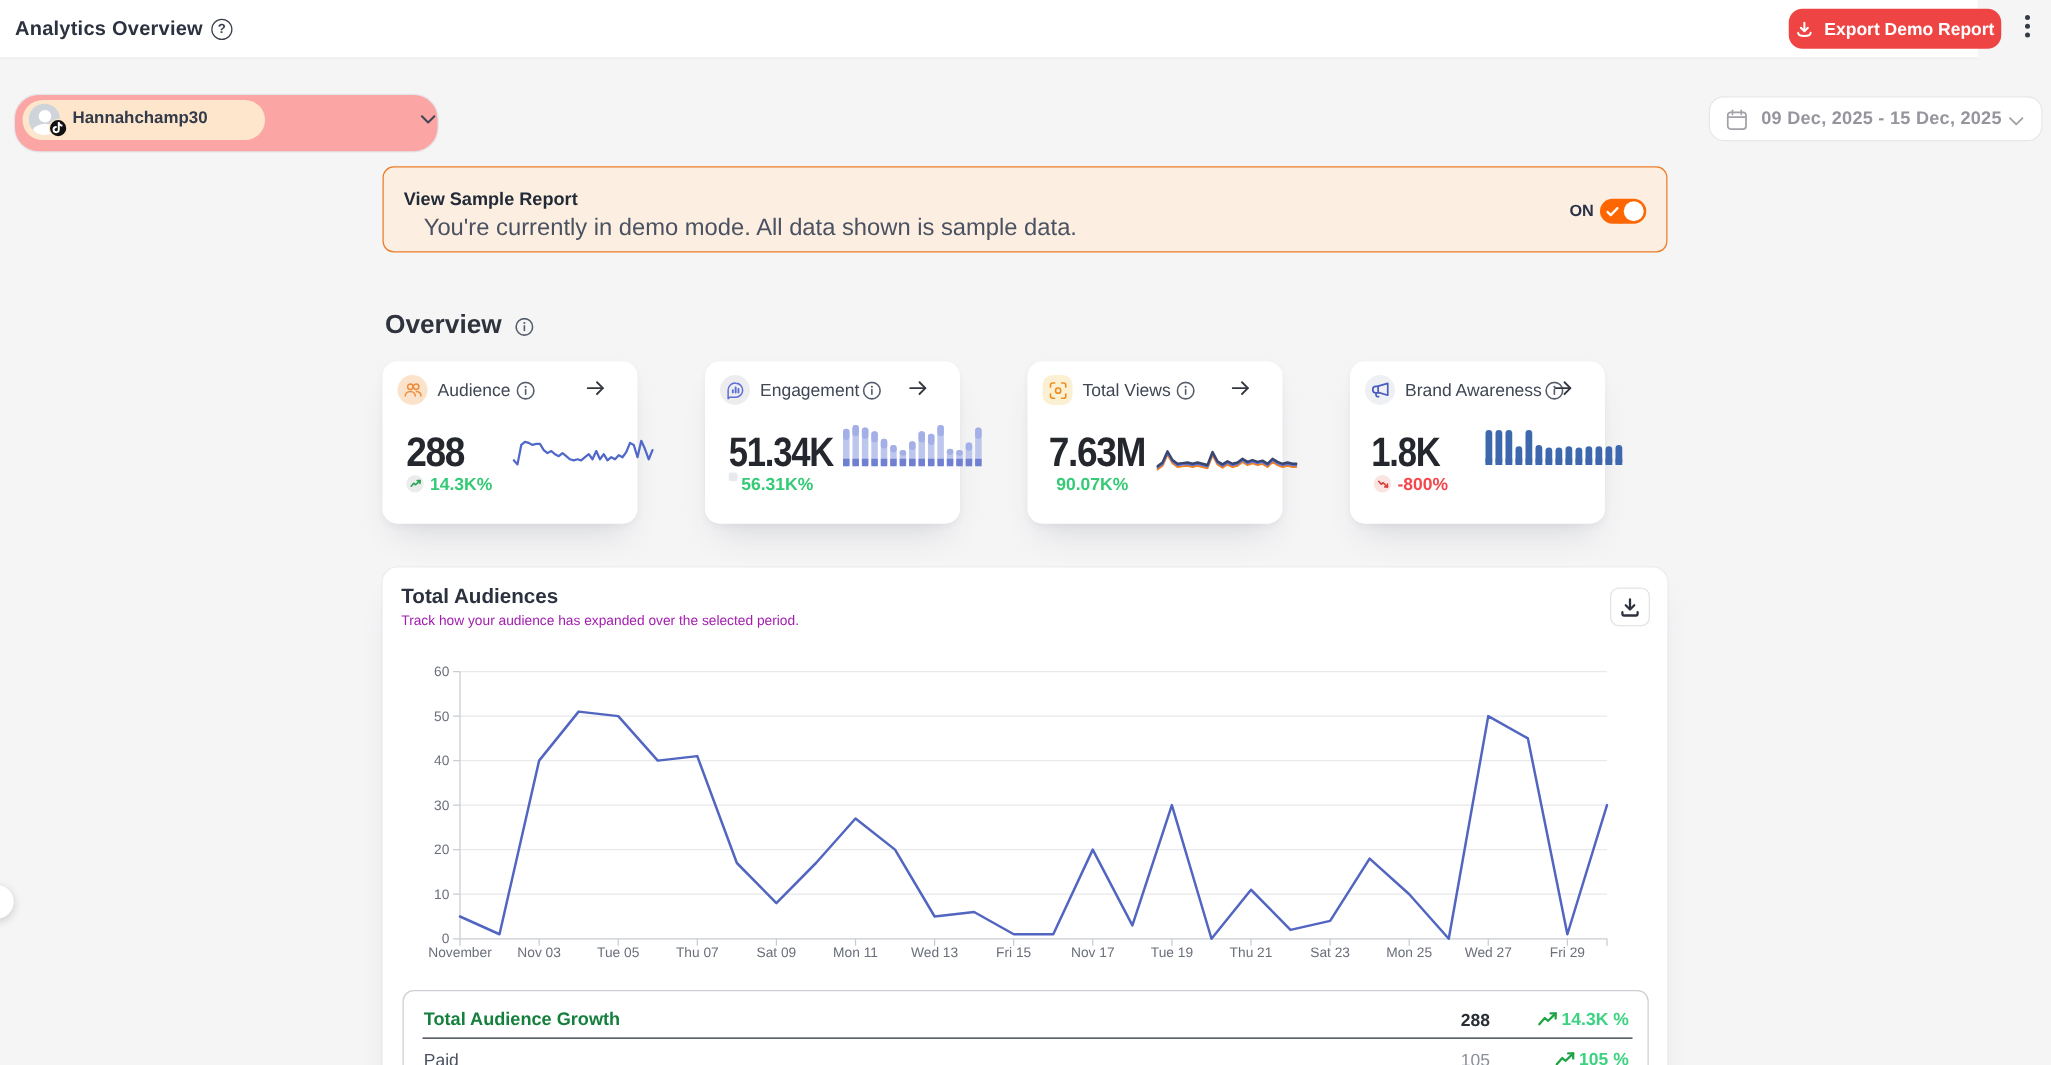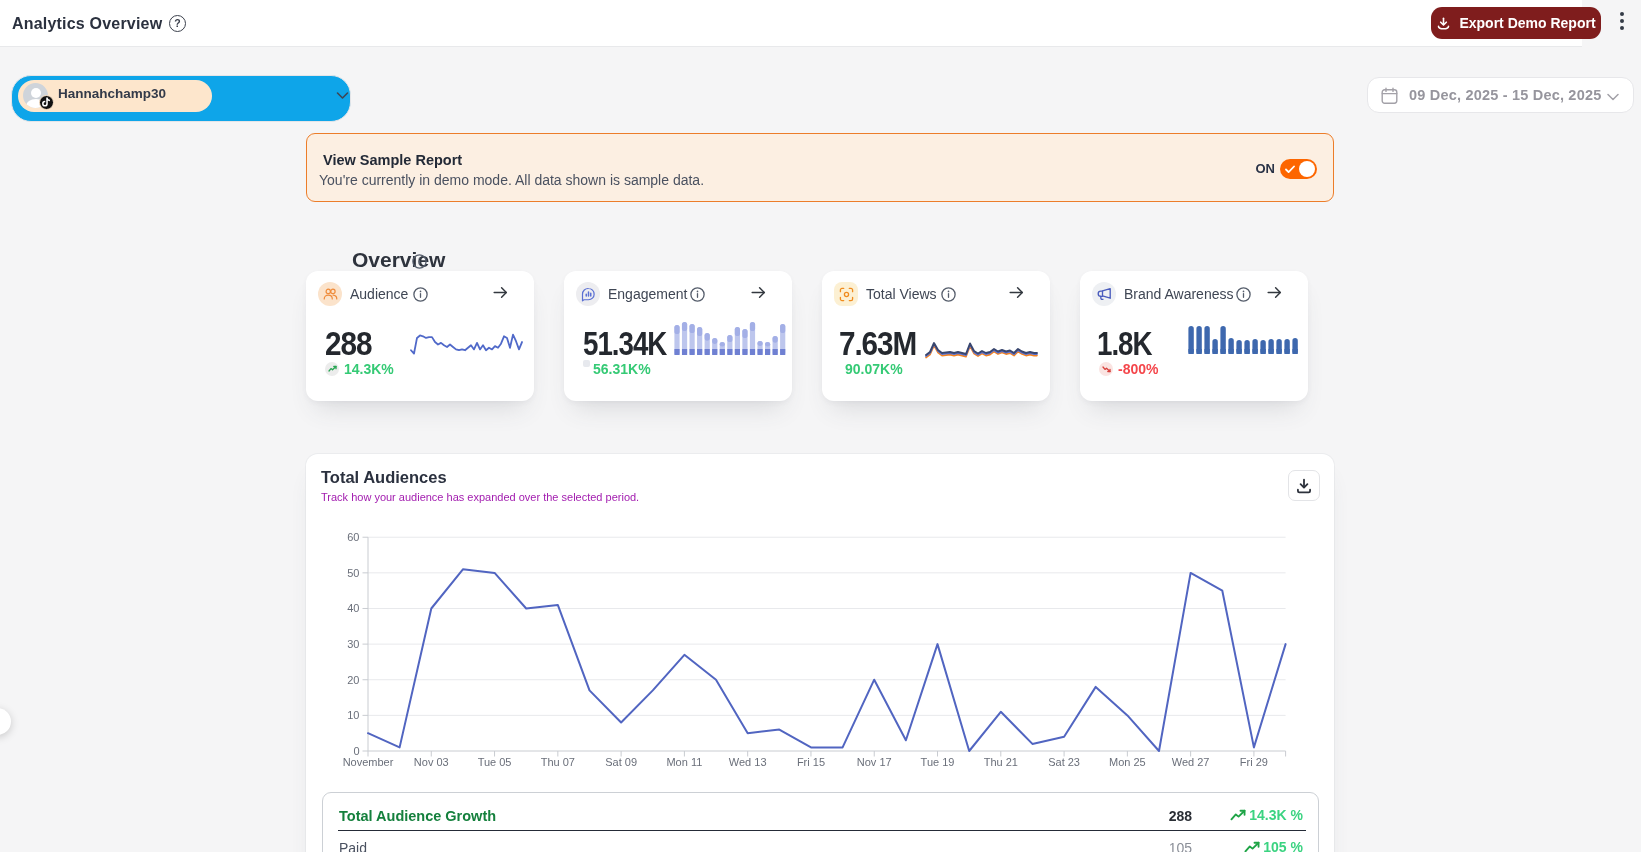--- a/index.html
+++ b/index.html
@@ -3,52 +3,52 @@
 <meta charset="utf-8">
 <style>
   * { margin:0; padding:0; box-sizing:border-box; }
   html,body { width:1641px; height:852px; }
   body { font-family:"Liberation Sans", sans-serif; background:#f5f5f6; position:relative; overflow:hidden; }
 
   
   #header { position:absolute; left:0; top:0; width:1582px; height:47px; background:#fff; border-bottom:1px solid #e8e9eb; }
   #title { position:absolute; left:12px; top:15px; font-size:16px; font-weight:700; color:#2b313f; letter-spacing:.2px; }
   #helpq { position:absolute; left:169px; top:15px; width:17px; height:17px; border:1.5px solid #3b404c; border-radius:50%; color:#3b404c; font-size:10.5px; font-weight:700; text-align:center; line-height:14px; }
-  #exportbtn { position:absolute; left:1431px; top:7px; width:170px; height:32px; background:#7f1d1d; border-radius:11px; color:#fff; font-size:14px; font-weight:700; display:flex; align-items:center; justify-content:center; gap:8px; }
+  #exportbtn { position:absolute; left:1431px; top:7px; width:170px; height:32px; background:#ef4444; border-radius:11px; color:#fff; font-size:14px; font-weight:700; display:flex; align-items:center; justify-content:center; gap:8px; }
   #dots { position:absolute; left:1620px; top:11.5px; width:5px; }
   #dots div { width:4.2px; height:4.2px; border-radius:50%; background:#343b47; margin-bottom:3px; }
 
   
-  #select { position:absolute; left:11px; top:75px; width:340px; height:47px; background:#0ea5e9; border:1px solid #e4e5e8; border-radius:20px; }
+  #select { position:absolute; left:11px; top:75px; width:340px; height:47px; background:#fca5a5; border:1px solid #e4e5e8; border-radius:20px; }
   #selpill { position:absolute; left:6px; top:4px; width:194px; height:32px; background:#fde6cc; border-radius:16px; }
   #avatar { position:absolute; left:5px; top:3px; width:25px; height:25px; border-radius:50%; background:#cfd4da; overflow:hidden; }
   #avatar .hd { position:absolute; left:7.5px; top:4.5px; width:10px; height:10px; border-radius:50%; background:#fff; }
   #avatar .bd { position:absolute; left:2.5px; top:15.5px; width:20px; height:14px; border-radius:50%; background:#fff; }
   #tiktok { position:absolute; left:21px; top:15px; width:15px; height:15px; border-radius:50%; background:#111; border:1.5px solid #fde6cc; }
   #selname { position:absolute; left:46px; top:10px; font-size:13.5px; font-weight:700; color:#333a49; }
   #selchev { position:absolute; left:324px; top:15px; }
 
   #datepick { position:absolute; left:1367px; top:77px; width:267px; height:36px; background:#fff; border:1px solid #e7e7ea; border-radius:12px; }
   #datetext { position:absolute; left:41px; top:9px; font-size:14.5px; font-weight:700; color:#96959d; letter-spacing:.2px; }
   .calic { position:absolute; left:13px; top:9px; }
 
   
   #banner { position:absolute; left:306px; top:133px; width:1028px; height:69px; background:#fcefe2; border:1.5px solid #ec7d2a; border-radius:9px; }
   #banner .t1 { position:absolute; left:16px; top:18px; font-size:14.5px; font-weight:700; color:#232a37; }
-  #banner .t2 { position:absolute; left:12px; top:38px; font-size:14px; color:#4a5160; }
+  #banner .t2 { position:absolute; left:32px; top:38px; font-size:19px; color:#4a5160; }
   #banner .on { position:absolute; right:58px; top:27px; font-size:13px; font-weight:800; color:#2a3347; }
   #toggle { position:absolute; right:16px; top:25px; width:37px; height:20px; background:#fd6600; border-radius:10px; }
   #toggle .knob { position:absolute; right:2px; top:2px; width:16px; height:16px; background:#fff; border-radius:50%; }
 
   
-  #ovh { position:absolute; left:308px; top:248px; font-size:21px; font-weight:700; color:#2e333d;margin-left:44px; }
+  #ovh { position:absolute; left:308px; top:248px; font-size:21px; font-weight:700; color:#2e333d; }
   #ovinfo { position:absolute; left:412px; top:254px; }
 
   
-  .card { position:absolute; top:271px; width:228px; height:130px; background:#fff; border-radius:12px; box-shadow:0 16px 26px -10px rgba(70,75,90,.16), 0 2px 5px rgba(70,75,90,.05); }
+  .card { position:absolute; top:289px; width:204px; height:130px; background:#fff; border-radius:12px; box-shadow:0 16px 26px -10px rgba(70,75,90,.16), 0 2px 5px rgba(70,75,90,.05); }
   #card1 { left:306px; } #card2 { left:564px; } #card3 { left:822px;padding-left:48px; } #card4 { left:1080px; }
   .cicon { position:absolute; left:12px; top:11px; width:24px; height:24px; border-radius:50%; display:flex; align-items:center; justify-content:center; }
   .clabel { position:absolute; left:44px; top:15px; font-size:14px; font-weight:500; color:#3f4654; }
   .cinfo { position:absolute; top:16px; }
   .carrow { position:absolute; right:26px; top:15px; }
   .bignum { position:absolute; left:19px; top:56px; font-size:33px; font-weight:700; color:#24282e; letter-spacing:-1.2px; line-height:1; transform:scaleX(.9); transform-origin:left center; white-space:nowrap; }
   .delta { position:absolute; left:19px; top:90px; font-size:14px; font-weight:600; color:#35ca75; display:flex; align-items:center; gap:5px; }
   .delta.red { color:#f4464b;text-align:right; }
   .dicon { width:14px; height:14px; border-radius:50%; display:flex; align-items:center; justify-content:center; }
   .spark { position:absolute; }

